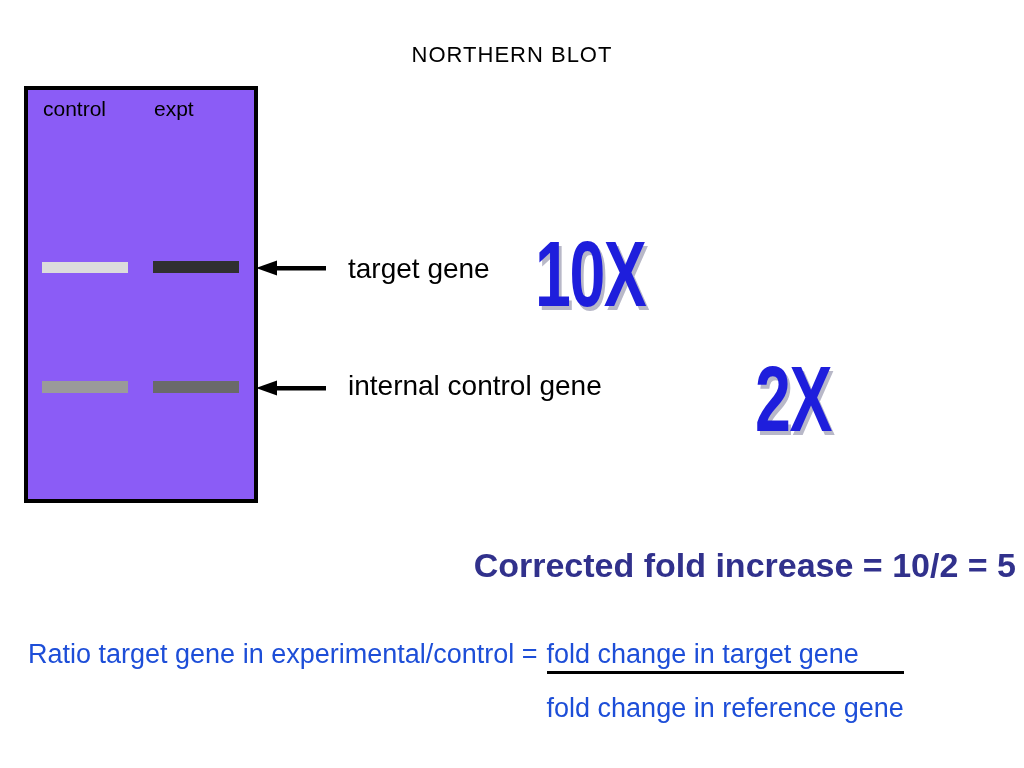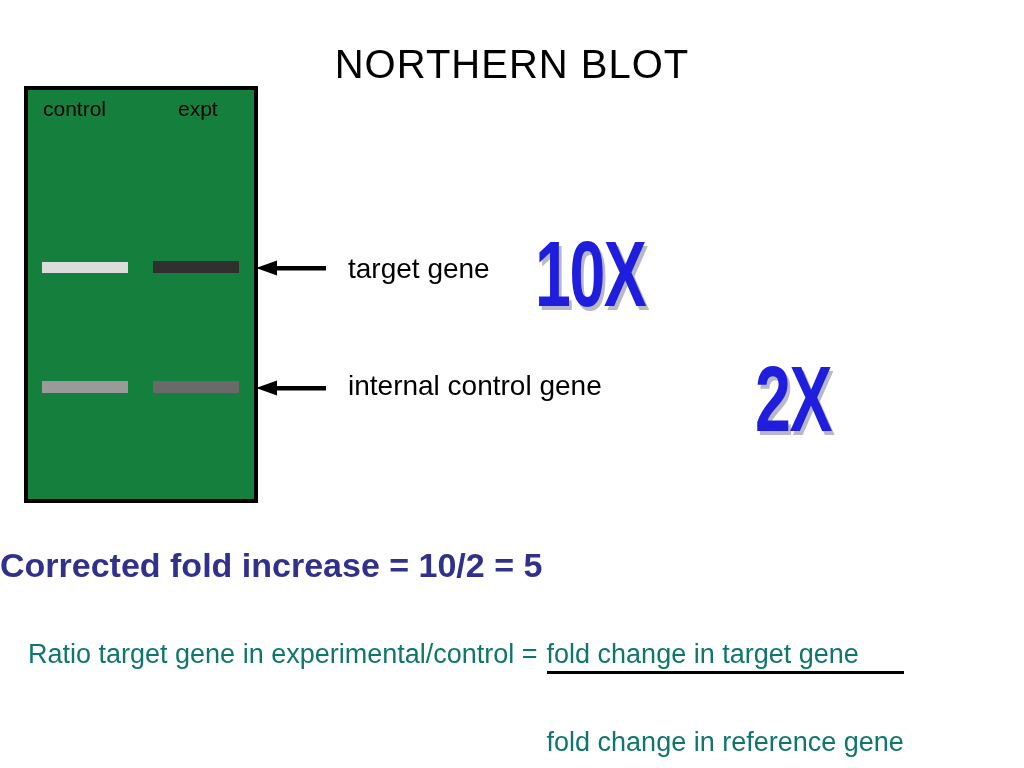--- a/index.html
+++ b/index.html
@@ -10,41 +10,41 @@
     background: #ffffff;
     font-family: "Liberation Sans", sans-serif;
     color: #000;
     overflow: hidden;
   }
 
   .title {
     position: absolute;
     left: 0; right: 0; top: 42px;
     text-align: center;
-    font-size: 40px;
+    font-size: 22px;
     letter-spacing: 1px;
     color: #000;
   }
 
   .gel-box {
     position: absolute;
     left: 24px; top: 86px;
     width: 234px; height: 417px;
     border: 4px solid #000;
     box-sizing: border-box;
-    background: #15803d;
+    background: #8b5cf6;
   }
   .lane-label {
     position: absolute;
     top: 7px;
     font-size: 21px;
     color: #000;
   }
   .lane-label.control { left: 15px; }
-  .lane-label.expt { left: 150px; }
+  .lane-label.expt { left: 126px; }
 
   .band {
     position: absolute;
     height: 11px;
   }
   .band.t-control { left: 42px;  top: 262px; width: 86px; background: var(--band-target-control); }
   .band.t-expt    { left: 153px; top: 261px; width: 86px; height: 12px; background: var(--band-target-expt); }
   .band.i-control { left: 42px;  top: 381px; width: 86px; height: 12px; background: var(--band-internal-control); }
   .band.i-expt    { left: 153px; top: 381px; width: 86px; height: 12px; background: var(--band-internal-expt); }
 
@@ -77,40 +77,40 @@
     transform-origin: left top;
     letter-spacing: -2px;
     white-space: nowrap;
   }
   .fold.ten { left: 535px; top: 228px; }
   .fold.two { left: 755px; top: 353px; }
 
   .summary {
     position: absolute;
     left: 0; right: 8px; top: 546px;
-    text-align: left;
+    text-align: right;
     font-size: 34px;
     font-weight: bold;
     color: var(--heading-navy);
   }
 
   .formula {
     position: absolute;
     left: 28px; top: 638px;
     display: flex;
     align-items: flex-start;
     font-size: 27px;
     line-height: 33px;
-    color: #0f766e;
+    color: #1d4ed8;
     white-space: nowrap;
   }
   .formula .lhs { margin-right: 9px; }
   .frac { display: flex; flex-direction: column; }
   .frac .num { border-bottom: 3px solid #000; padding-bottom: 0px; }
-  .frac .den { padding-top: 12px; margin-top: 40px; }
+  .frac .den { padding-top: 18px; }
 </style>
 </head>
 <body>
 
 <div class="slide">
 
   <div class="title">NORTHERN BLOT</div>
 
   <div class="gel-box">
     <span class="lane-label control">control</span>

